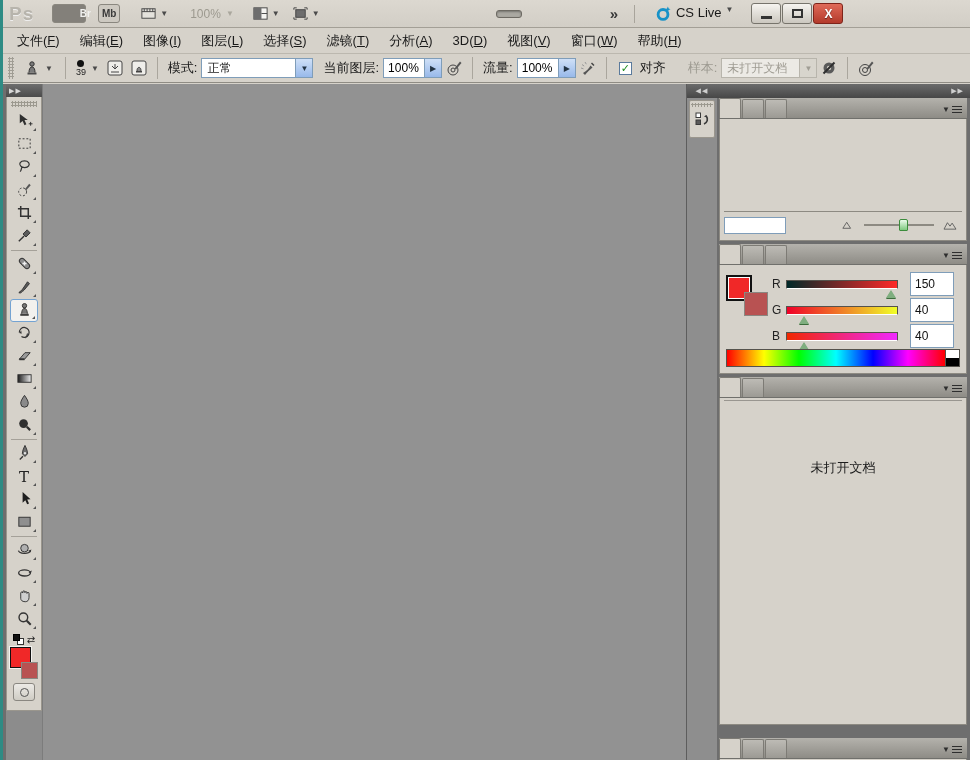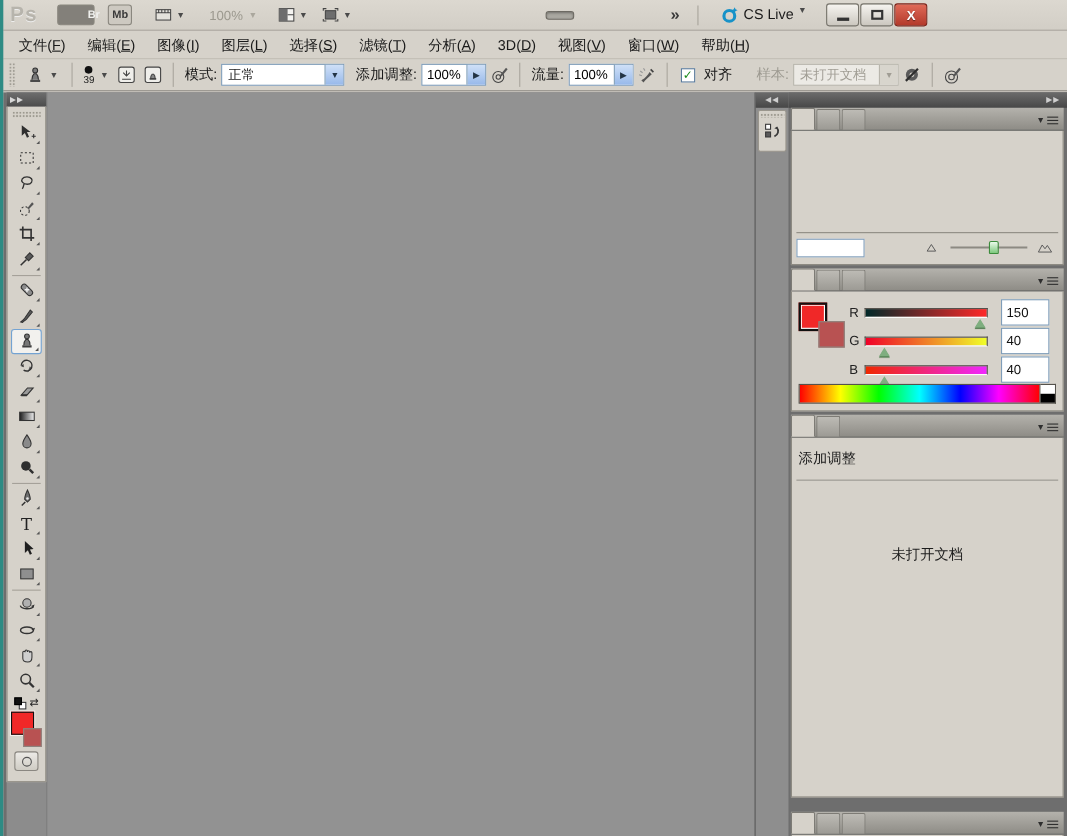--- a/index.html
+++ b/index.html
@@ -296,21 +296,21 @@
         </svg>
     </span>
     <span class="opt-sep"></span>
 
     <span class="opt-label">模式:</span>
     <span class="select-box" style="width:112px">
       <span class="sel-text">正常</span>
       <span class="sel-btn">▼</span>
     </span>
 
-    <span class="opt-label" style="margin-left:10px">添加调整:</span>
+    <span class="opt-label" style="margin-left:10px">当前图层:</span>
     <span class="spin-box">
       <input value="100%" style="">
       <span class="sel-btn">▶</span>
     </span>
     <span class="opt-btn">
       <svg viewBox="0 0 18 18">
           <circle cx="8" cy="11" r="5" fill="none" stroke="#444"></circle>
           <circle cx="8" cy="11" r="2" fill="none" stroke="#444"></circle>
           <path d="M9.5 9.5 L15 2.5 L16.5 4 L11 10.5 Z" fill="#555"></path>
         </svg>
@@ -629,21 +629,20 @@
 
           <span class="ptab active"></span>
               <span class="ptab disabled"></span>
             </span>
           <span class="pmenu">
               <span class="dd">▼</span>
               <span class="bars"></span>
             </span>
         </div>
         <div class="pbody">
-          <div class="adj-add">添加调整</div>
           <div class="adj-hr"></div>
           <div class="adj-empty">未打开文档</div>
         </div>
       </div>
 
       <div class="panel panel-layers">
         <div class="ptabs">
           <span style="display:flex;align-items:flex-end;height:100%">
 
           <span class="ptab active"></span>

